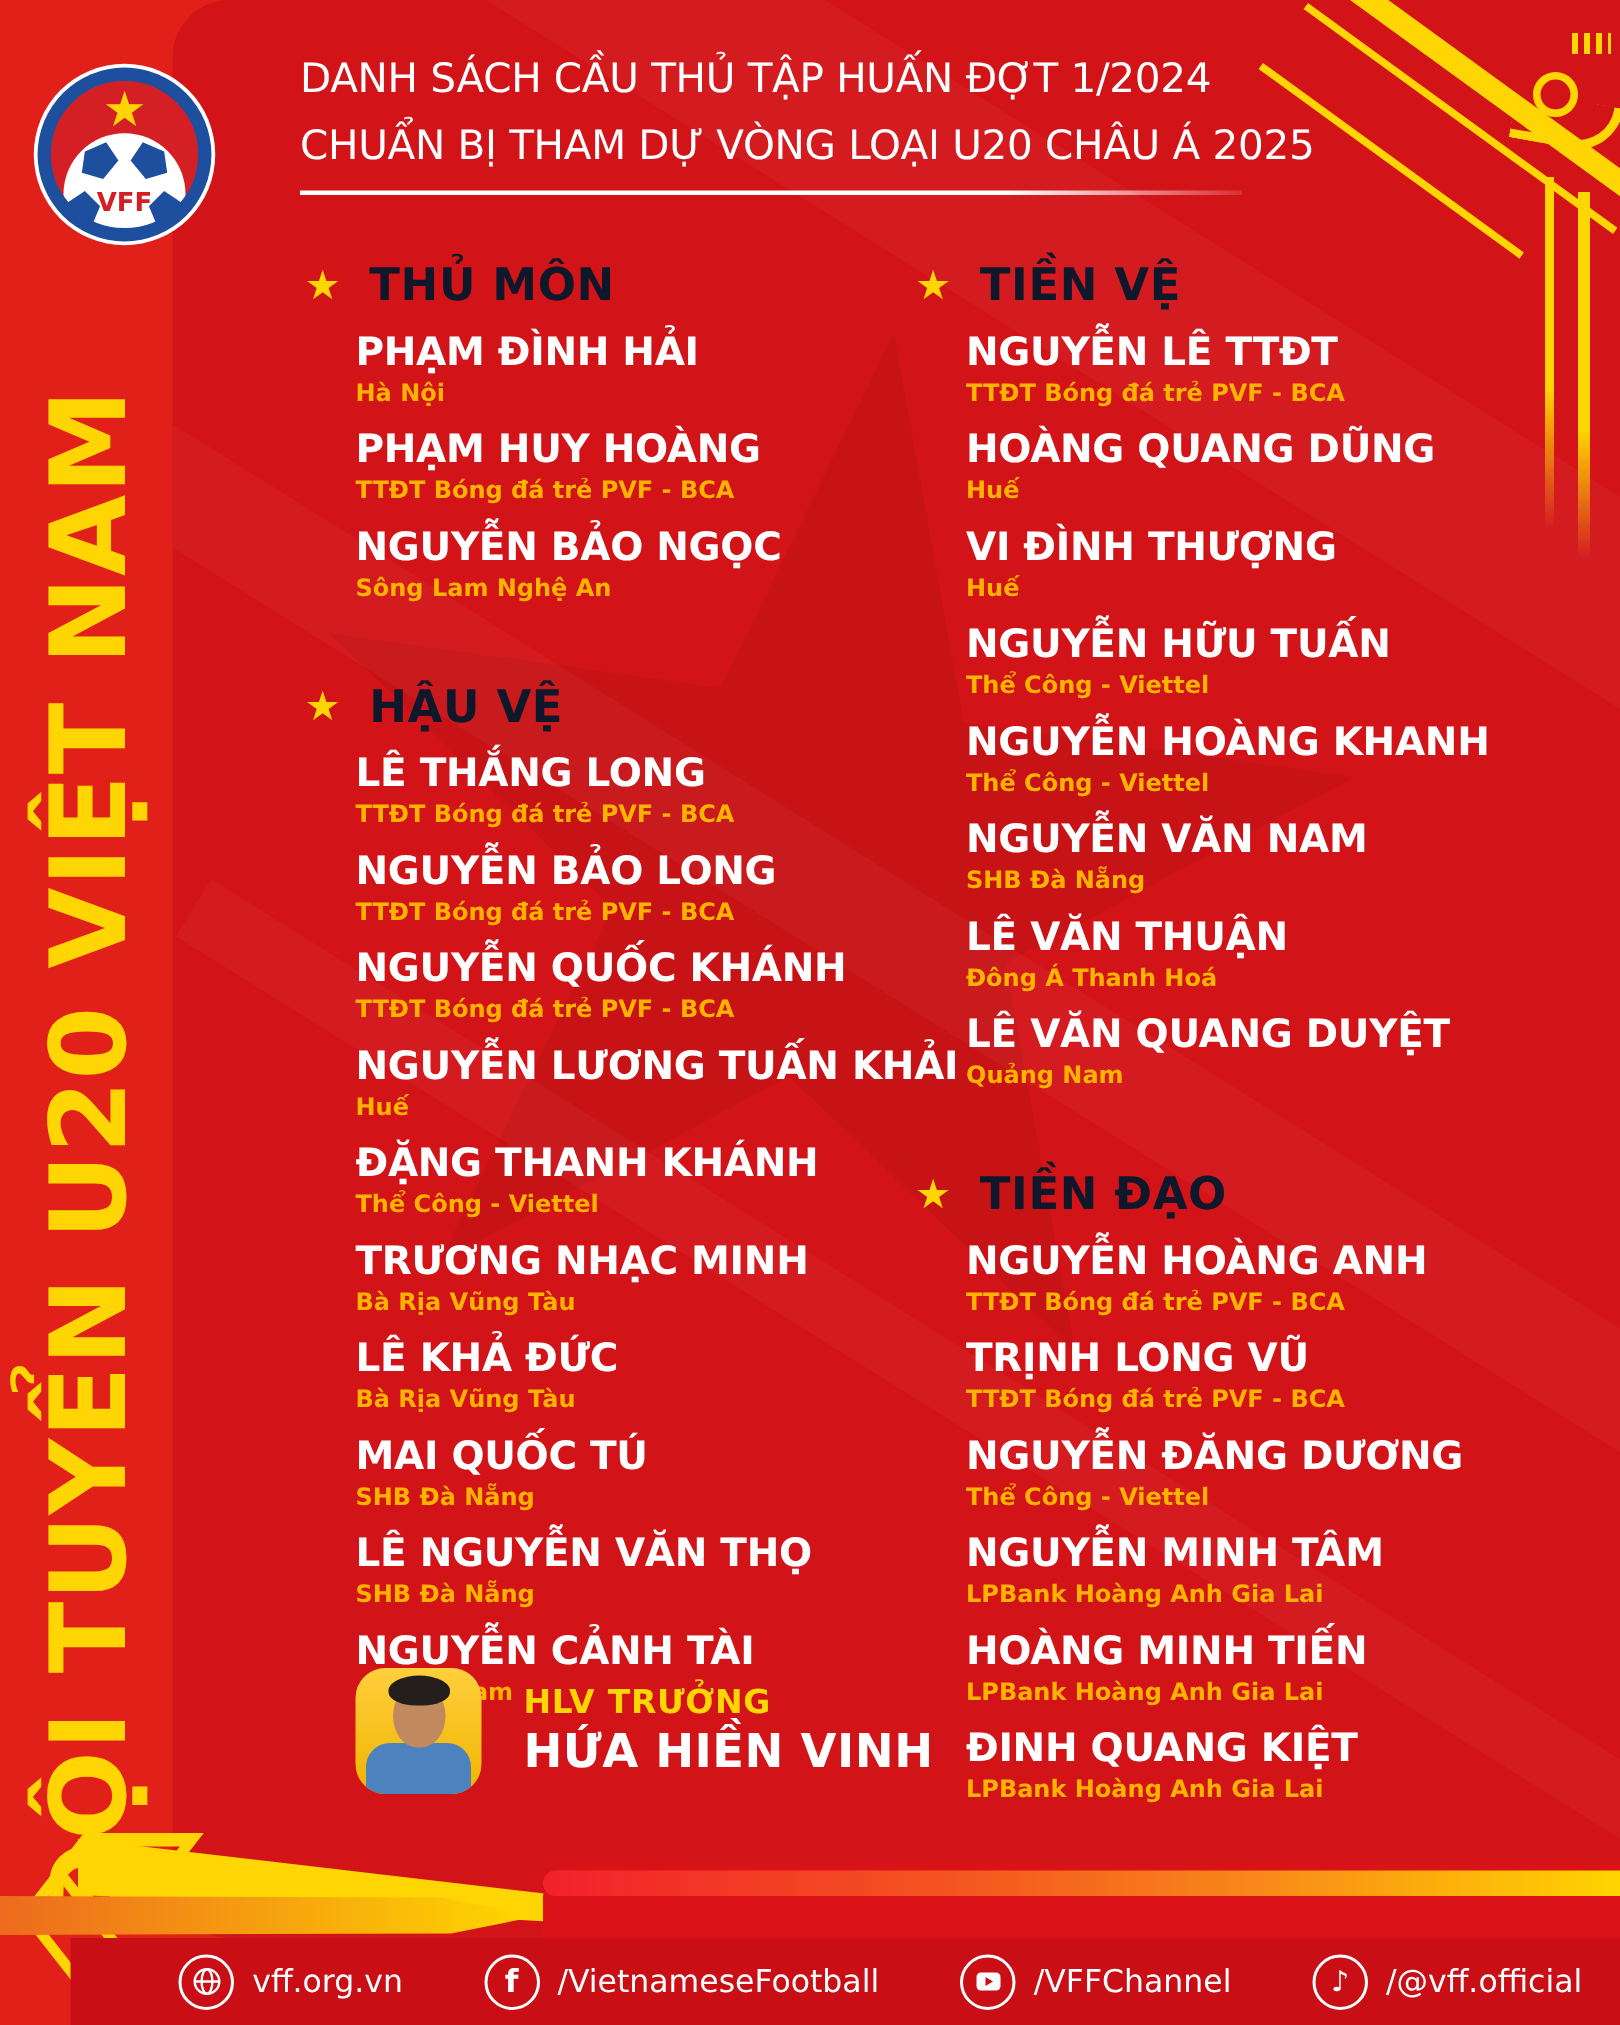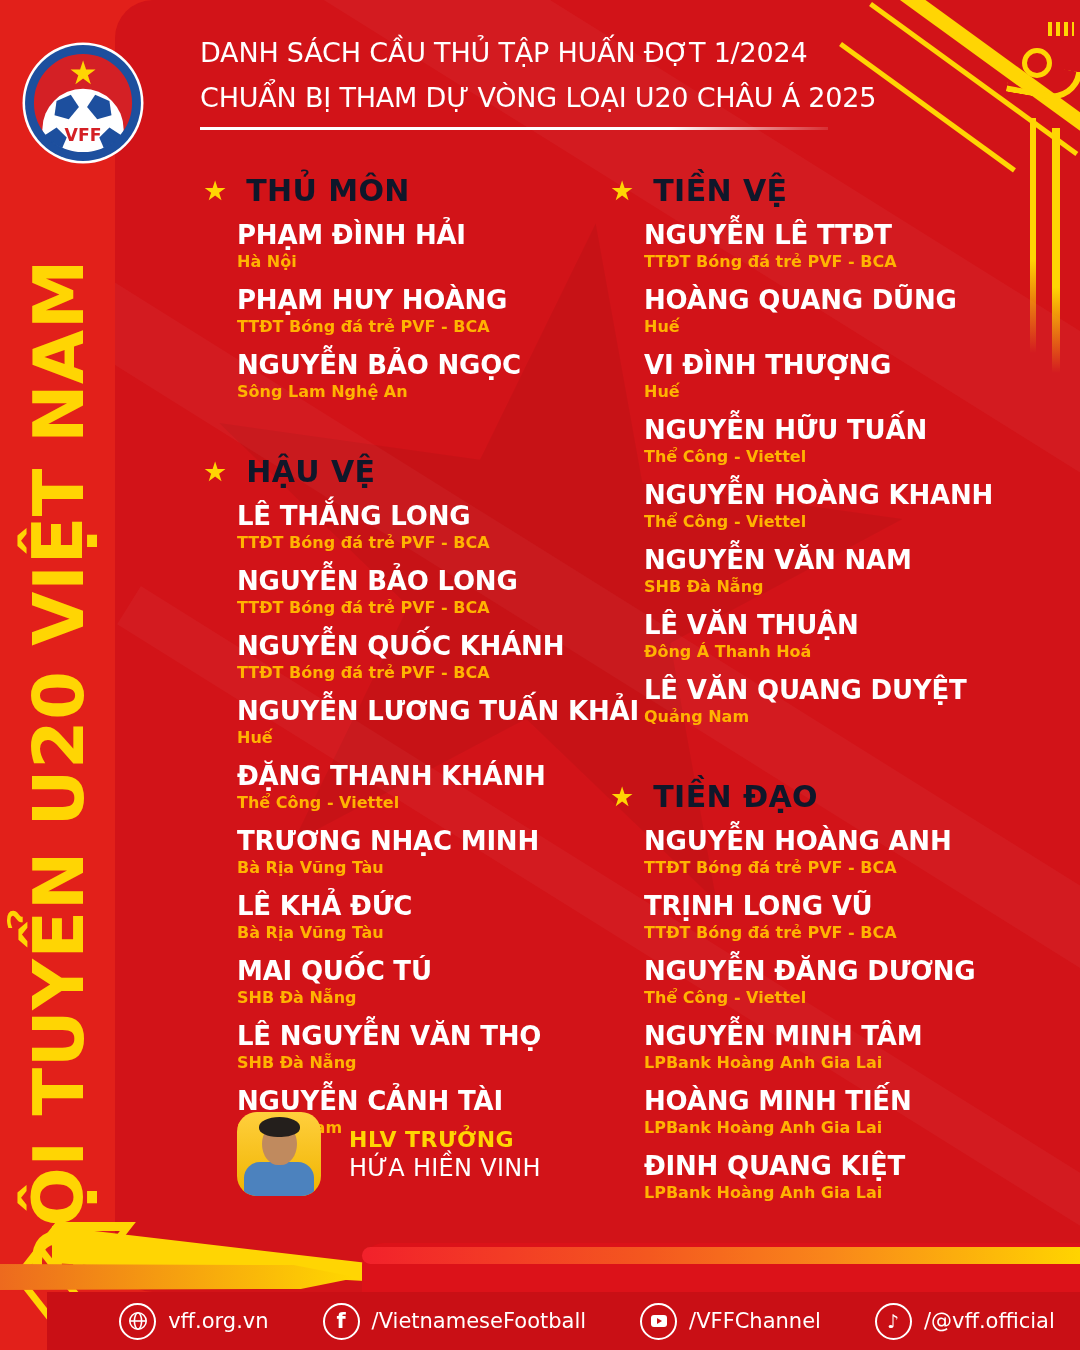--- a/index.html
+++ b/index.html
@@ -51,21 +51,21 @@
   .p-club{font-size:16px;font-weight:600;color:#FFB301;line-height:22px;margin-top:2px;white-space:nowrap;}
 
   
   .coach{position:absolute;left:237px;top:1112px;display:flex;gap:28px;align-items:center;}
   .photo{width:84px;height:84px;border-radius:20px;position:relative;overflow:hidden;
     background:linear-gradient(180deg,#FFCF3D,#F0B400);}
   .ph-head{position:absolute;left:25px;top:11px;width:35px;height:42px;background:#C08A5E;border-radius:46% / 50%;}
   .ph-hair{position:absolute;left:22px;top:5px;width:41px;height:20px;background:#241F1C;border-radius:50% 50% 45% 45%;}
   .ph-body{position:absolute;left:7px;top:50px;width:70px;height:36px;background:#4C82BE;border-radius:16px 16px 0 0;}
   .coach-role{font-size:22px;font-weight:700;color:#FFD503;letter-spacing:0.5px;}
-  .coach-name{font-size:24px;font-weight:400;color:#fff;letter-spacing:0.3px;margin-top:2px;}
+  .coach-name{font-size:31px;font-weight:700;color:#fff;letter-spacing:0.3px;margin-top:2px;}
 
   
   .d-line{position:absolute;background:#FFD503;transform-origin:0 0;}
   .dl1{left:872px;top:2px;width:255px;height:5px;transform:rotate(36deg);}
   .dl2{left:842px;top:42px;width:215px;height:5px;transform:rotate(36deg);}
   .dband{left:898px;top:-20px;width:340px;height:15px;transform:rotate(36deg);}
   .dvert1{position:absolute;left:1030px;top:118px;width:6px;height:235px;
     background:linear-gradient(#FFD503 60%,rgba(255,213,3,0));}
   .dvert2{position:absolute;left:1052px;top:128px;width:8px;height:245px;
     background:linear-gradient(#FFD503 65%,rgba(255,213,3,0));}

